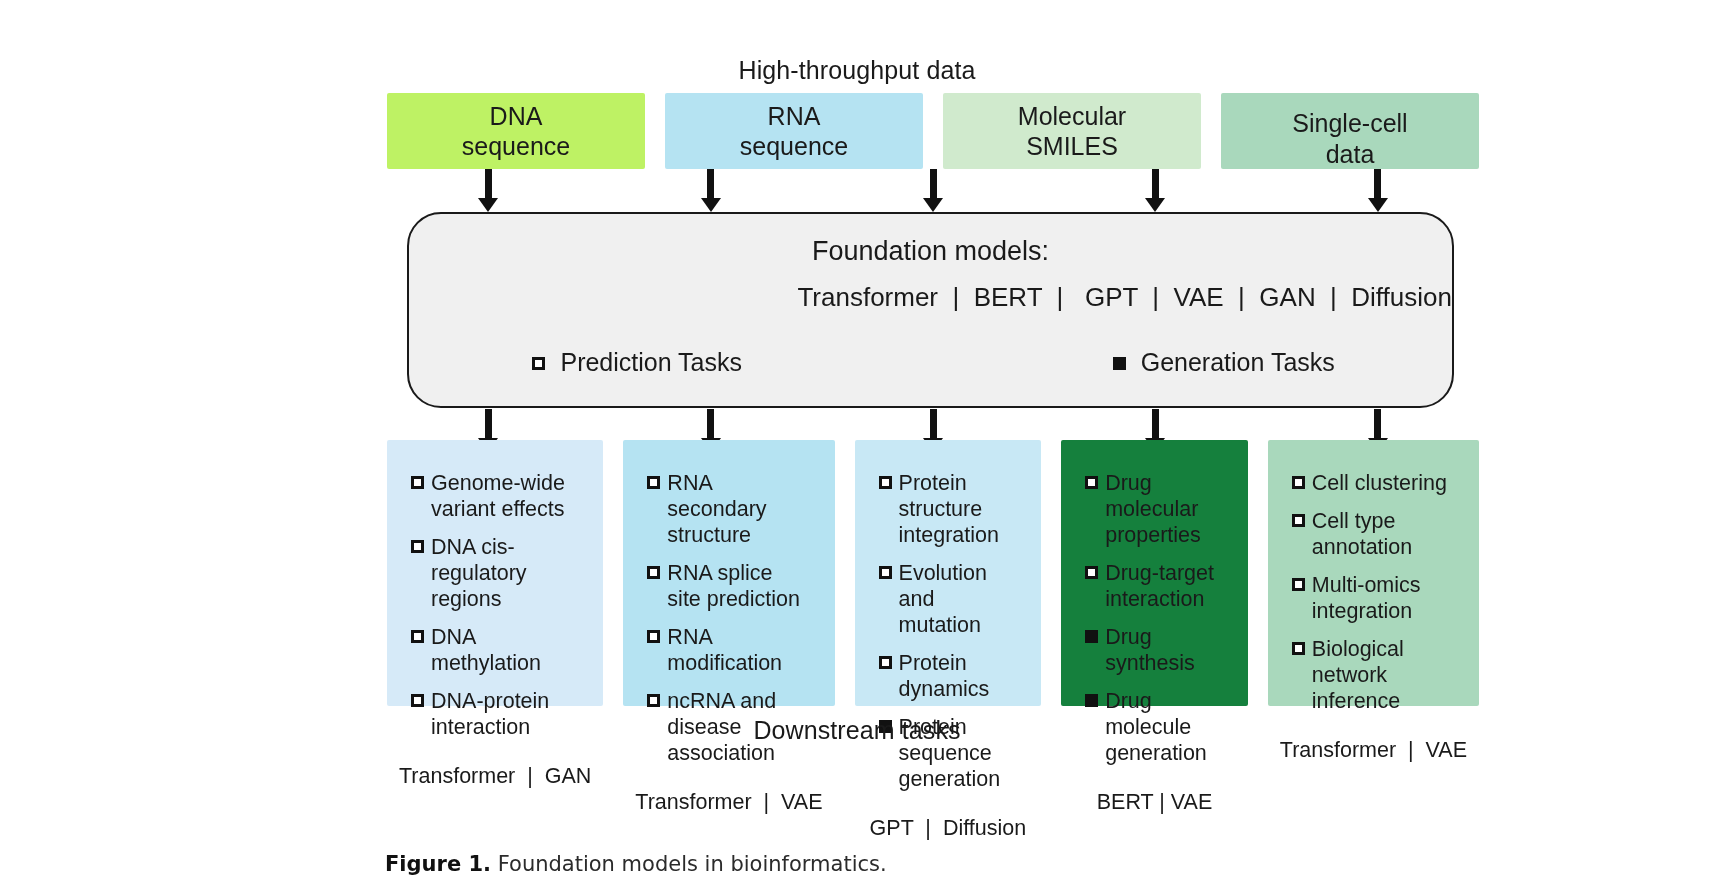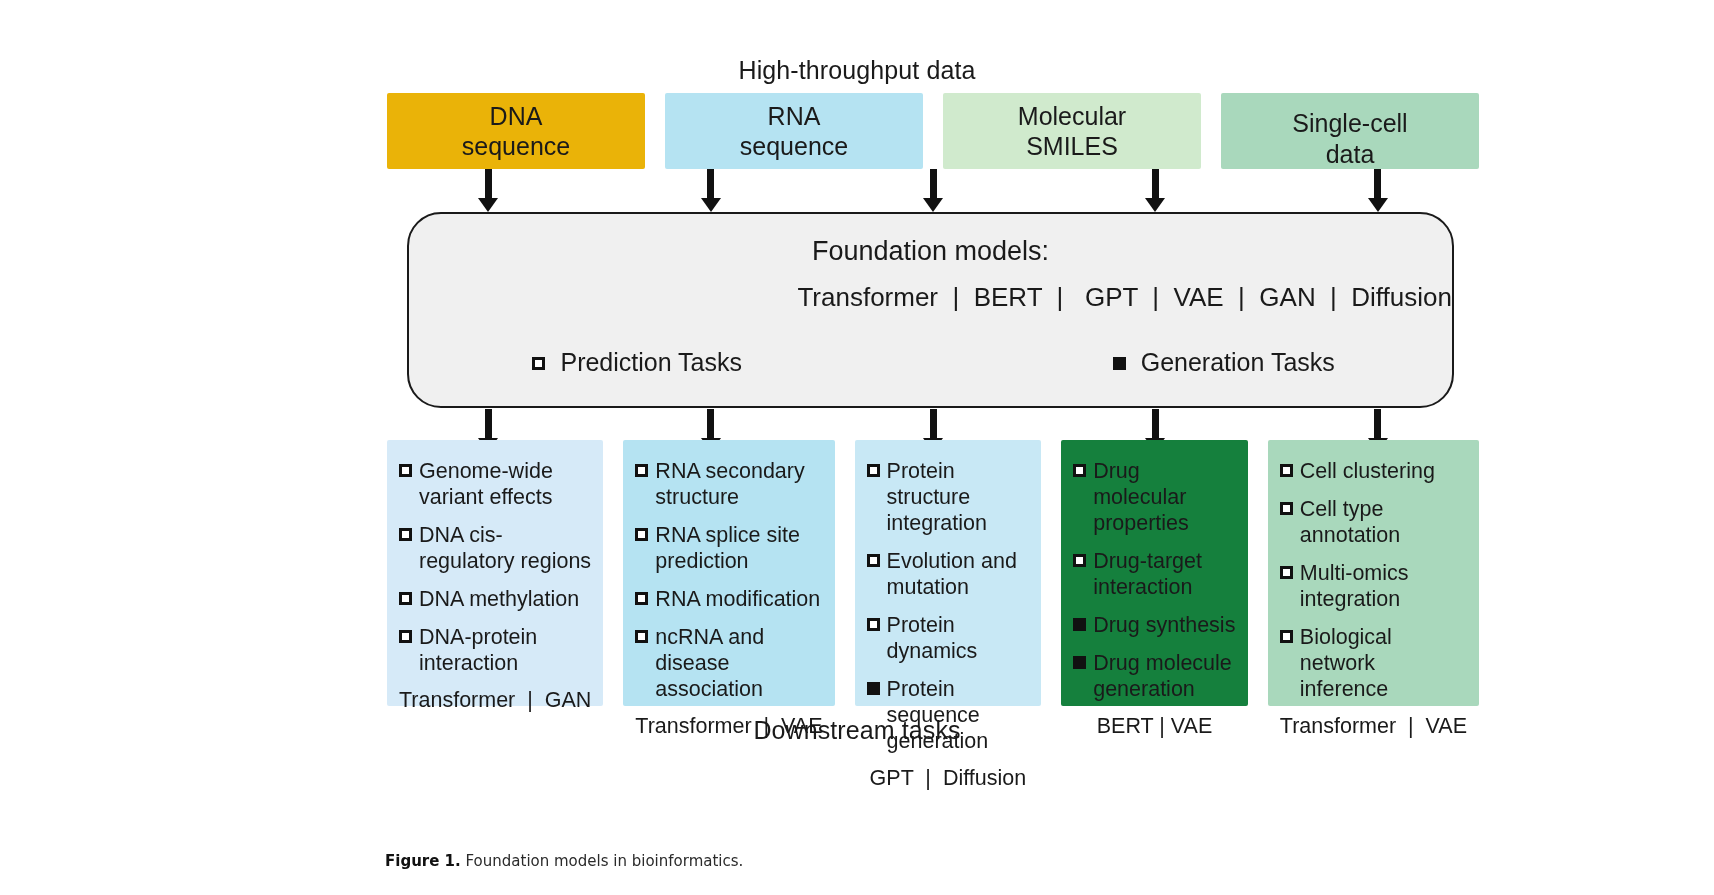--- a/index.html
+++ b/index.html
@@ -150,21 +150,21 @@
     flex: 1 1 0;
     border-radius: 2px;
     box-sizing: border-box;
     padding: 18px 12px 14px 12px;
     display: flex;
     flex-direction: column;
     position: relative;
   }
   .task-list {
     list-style: none;
-    margin: 0;
+    margin: 12px;
     padding: 0;
     flex: 1 1 auto;
   }
   .task-item {
     display: flex;
     align-items: flex-start;
     gap: 7px;
     font-size: 21.5px;
     line-height: 1.21;
     margin-bottom: 12px;
@@ -177,35 +177,35 @@
     margin-top: auto;
     padding-bottom: 2px;
     white-space: pre;
   }
 
   
   .fig-caption {
     position: absolute;
     left: 385px;
     top: 852px;
-    font-size: 15px;
+    font-size: 21px;
     color: #2b2b2b;
     font-family: "DejaVu Sans", sans-serif;
   }
   .fig-caption b { font-weight: bold; color: #111111; }
 </style>
 </head>
 <body>
 
 <div class="figure-wrap">
 
   <div class="caption-top" id="top-label">High-throughput data</div>
 
   <div class="source-row" id="source-row">
-      <div class="source-box" style="background: #eab308;">
+      <div class="source-box" style="background: #bef264;">
         <span class="ln">DNA</span>
         <span class="ln">sequence</span>
       </div>
       <div class="source-box" style="background: rgb(181, 227, 242);">
         <span class="ln">RNA</span>
         <span class="ln">sequence</span>
       </div>
       <div class="source-box" style="background: rgb(208, 234, 205);">
         <span class="ln">Molecular</span>
         <span class="ln">SMILES</span>

